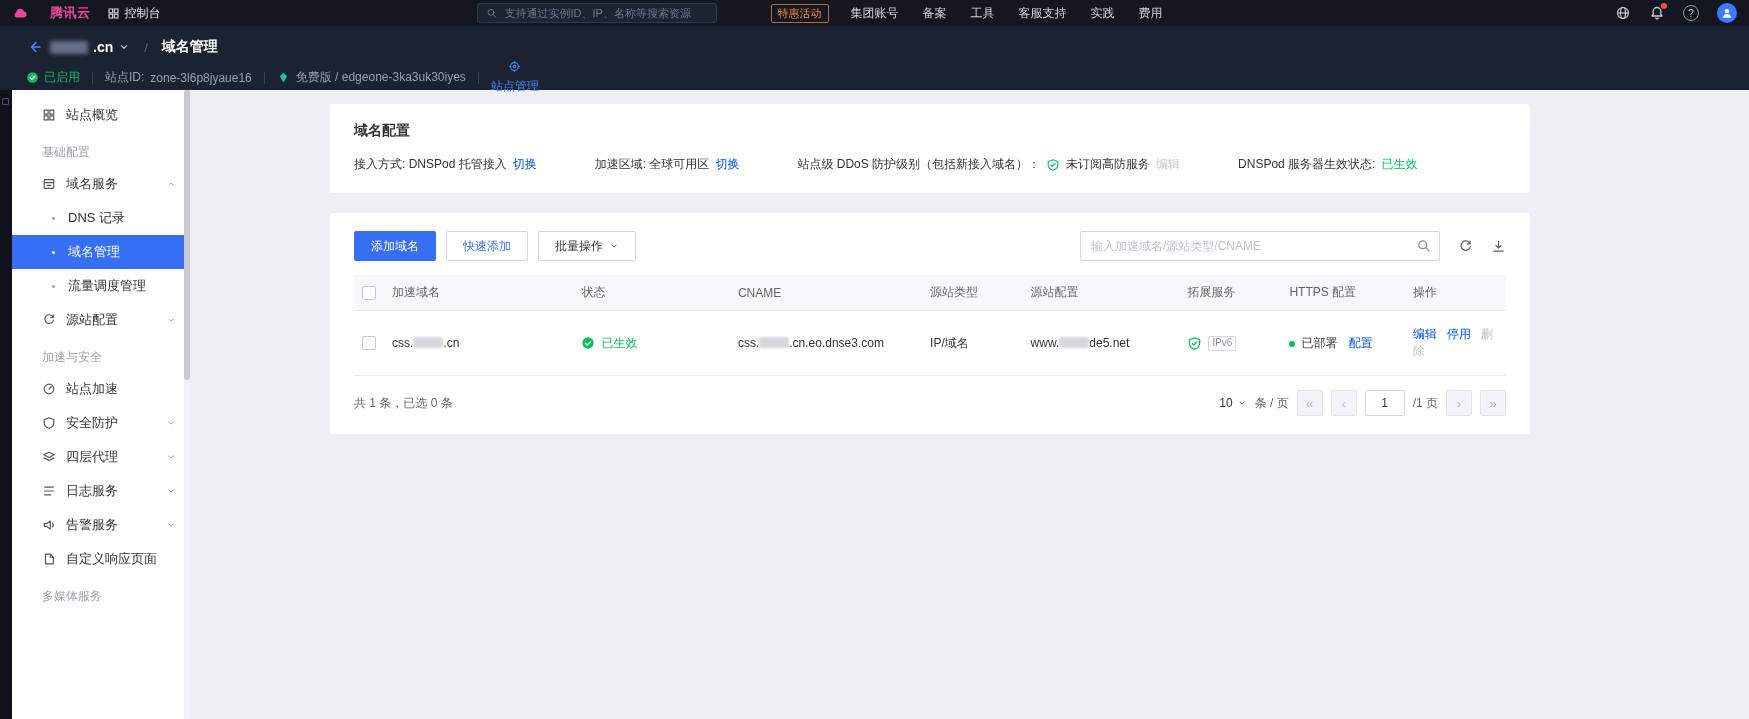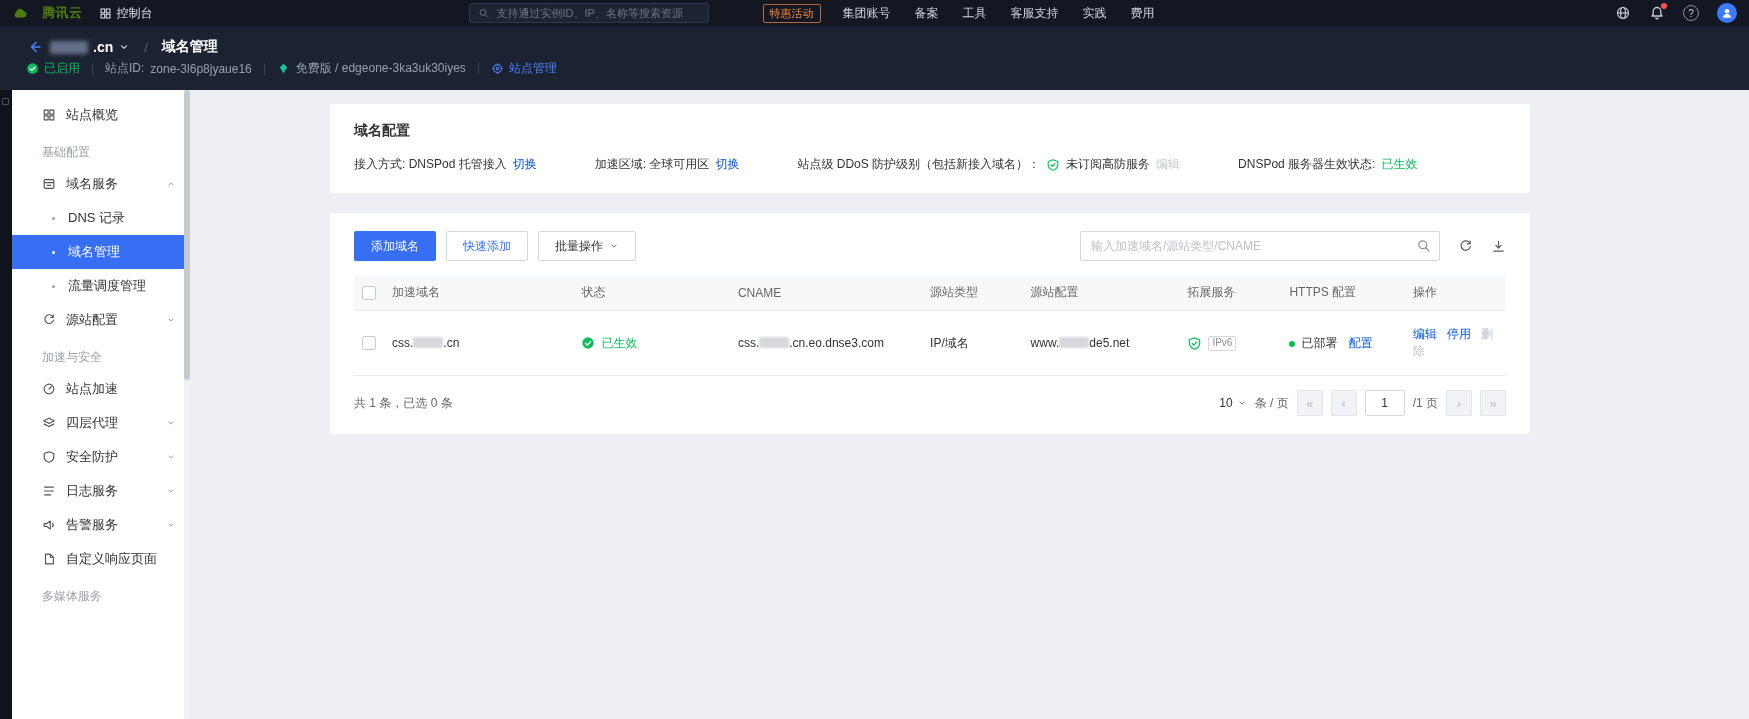--- a/index.html
+++ b/index.html
@@ -7,21 +7,21 @@
   body {
     width:1749px; height:719px; overflow:hidden;
     font-family:"Liberation Sans","DejaVu Sans",sans-serif;
     font-size:12px; color:#333; background:#edeff4;
   }
   svg.ic { display:block; }
   a { text-decoration:none; cursor:pointer; }
 
   
   .topbar { height:26px; background:#131722; display:flex; align-items:center; padding:0 12px; gap:16px; color:#c9ced8; }
-  .brand { display:flex; align-items:center; gap:14px; color:#4d7c0f; cursor:pointer; }
+  .brand { display:flex; align-items:center; gap:22px; color:#ec4899; cursor:pointer; }
   .brand-txt { font-size:13px; font-weight:700; letter-spacing:.5px; }
   .console { display:flex; align-items:center; gap:5px; font-size:12px; color:#dfe3ea; cursor:pointer; }
   .tb-search { margin-left:300px; display:flex; align-items:center; gap:6px; background:#1d2330; border:1px solid #313a4b; border-radius:3px; height:20px; padding:0 8px; width:240px; color:#6f7786; }
   .tb-search input { background:transparent; border:0; outline:0; color:#aab1bd; font-size:11px; width:100%; }
   .tb-search input::placeholder { color:#6f7786; }
   .promo { margin-left:38px; color:#ff8a3c; border:1px solid rgba(255,138,60,.7); padding:1px 6px; border-radius:2px; font-size:11px; cursor:pointer; white-space:nowrap; }
   .tb-links { display:flex; gap:24px; margin-left:6px; }
   .tb-links a { color:#cfd4dd; font-size:12px; white-space:nowrap; }
   .tb-icons { margin-left:auto; display:flex; align-items:center; gap:18px; }
   .bell-wrap { position:relative; display:flex; cursor:pointer; }
@@ -36,21 +36,21 @@
   .site-sel { display:flex; align-items:center; gap:5px; cursor:pointer; }
   .site-redact { display:inline-block; width:38px; height:13px; background:#7e8aa5; opacity:.75; border-radius:2px; filter:blur(2px); }
   .site-name { color:#fff; font-size:14px; font-weight:700; }
   .sel-caret { color:#cdd3de; display:flex; }
   .bc-div { color:#5b6372; margin:0 6px; font-size:13px; }
   .bc-cur { color:#fff; font-size:14px; font-weight:700; }
   .sh-row2 { display:flex; align-items:center; gap:12px; font-size:12px; }
   .enabled { display:flex; align-items:center; gap:5px; color:#0abf5b; }
   .vsep { width:1px; height:12px; background:#39404f; }
   .muted { color:#98a0ae; display:flex; align-items:center; gap:6px; }
-  .link-lt { color:#4d82ff; display:flex; align-items:center; gap:5px; }
+  .link-lt { color:#4d82ff; display:flex; align-items:center; gap:5px;flex-direction:column; }
 
   
   .layout { display:flex; height:629px; }
   .edge { width:12px; background:#10131b; position:relative; }
   .edge-ic { position:absolute; top:8px; left:2px; width:7px; height:7px; border:1px solid #4a5160; border-radius:1px; }
 
   .sidebar { width:178px; background:#fff; position:relative; padding-top:8px; flex:none; }
   .sb-scroll { position:absolute; right:0; top:0; bottom:0; width:6px; background:#f1f1f1; }
   .sb-thumb { width:6px; height:290px; background:#c7cad0; border-radius:3px; cursor:pointer; }
   .side-item { height:34px; display:flex; align-items:center; padding:0 14px 0 30px; gap:10px; font-size:13px; color:#333; cursor:pointer; }
@@ -346,37 +346,37 @@
       <span class="itm-ic">
           <svg class="ic" width="14" height="14">
             <use href="#i-speed"></use>
           </svg>
         </span>
       <span>站点加速</span>
     </div>
     <div class="side-item">
       <span class="itm-ic">
           <svg class="ic" width="14" height="14">
-            <use href="#i-layers"></use>
-          </svg>
-        </span>
-      <span>四层代理</span>
+            <use href="#i-shield"></use>
+          </svg>
+        </span>
+      <span>安全防护</span>
       <span class="chev">
           <svg class="ic" width="10" height="10">
             <use href="#i-caret"></use>
           </svg>
         </span>
     </div>
     <div class="side-item">
       <span class="itm-ic">
           <svg class="ic" width="14" height="14">
-            <use href="#i-shield"></use>
-          </svg>
-        </span>
-      <span>安全防护</span>
+            <use href="#i-layers"></use>
+          </svg>
+        </span>
+      <span>四层代理</span>
       <span class="chev">
           <svg class="ic" width="10" height="10">
             <use href="#i-caret"></use>
           </svg>
         </span>
     </div>
     <div class="side-item">
       <span class="itm-ic">
           <svg class="ic" width="14" height="14">
             <use href="#i-log"></use>

